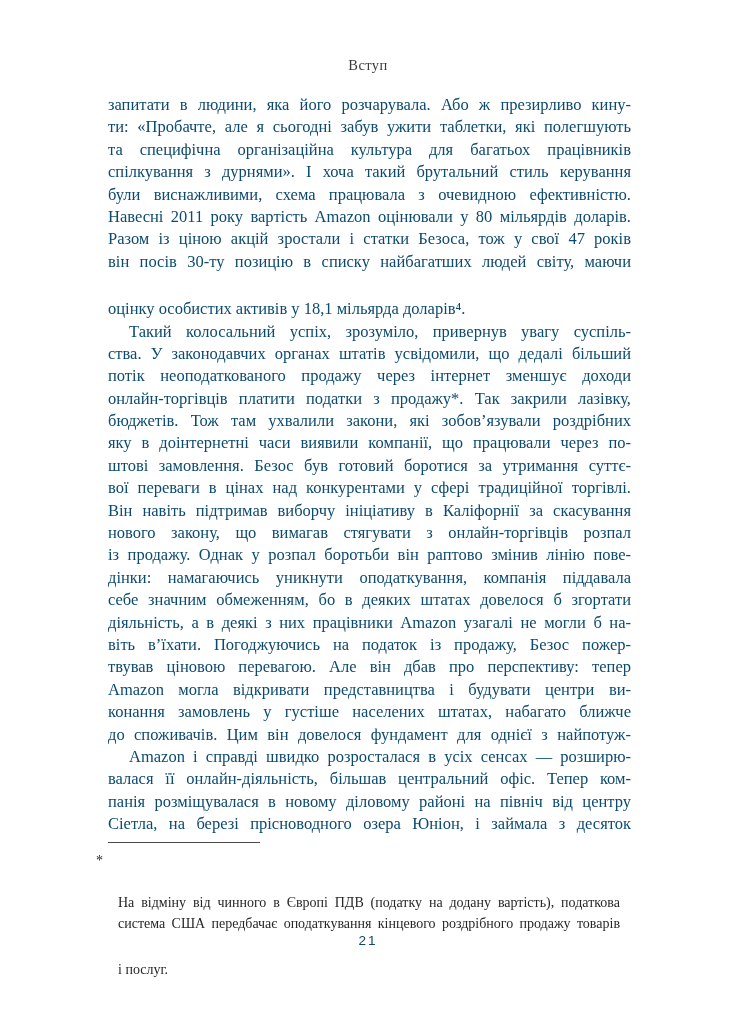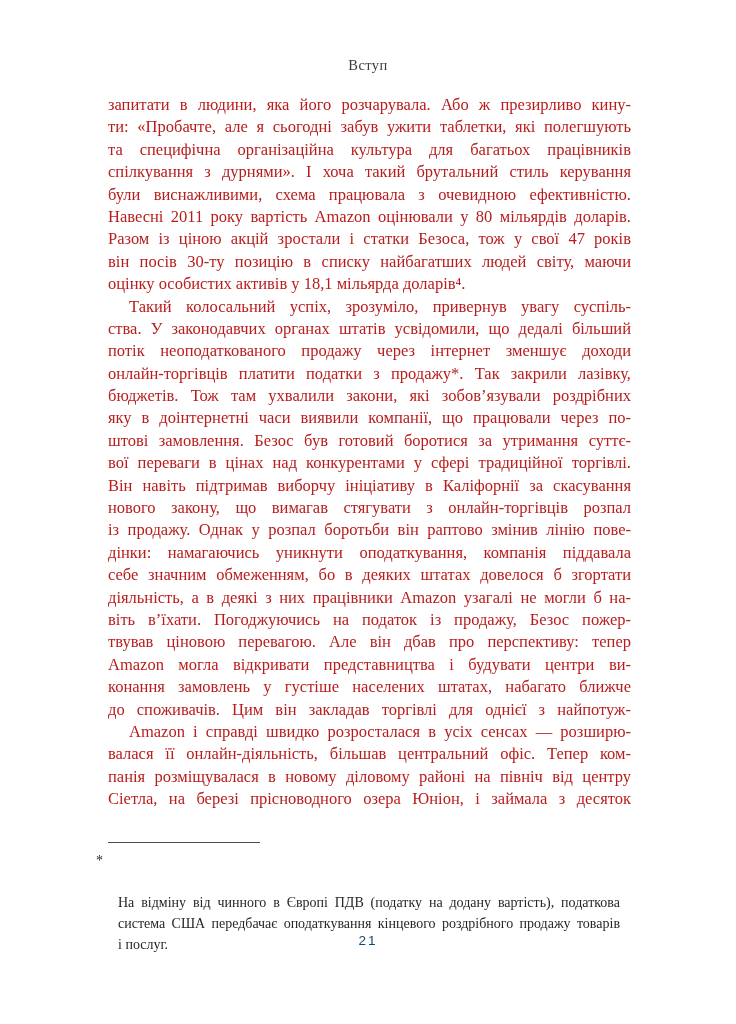--- a/index.html
+++ b/index.html
@@ -26,31 +26,32 @@
     font-size: 14.5px;
     color: #3c3c3c;
     letter-spacing: 0.4px;
   }
   .text-block {
     position: absolute;
     left: 108px; top: 94px;
     width: 523px;
     font-size: 16.5px;
     line-height: 22.4px;
-    color: #b91c1c;
+    color: #0c4a6e;
   }
   .tl {
     height: 22.4px;
     overflow: hidden;
     text-align: justify;
     text-align-last: justify;
   }
   .tl.natural {
     text-align: right;
     text-align-last: left;
+    margin-top: 25px;
   }
   .tl.indent { padding-left: 21px; }
   .footnote {
     position: absolute;
     left: 0; top: 0;
     width: 736px;
   }
   .fn-rule {
     position: absolute;
     left: 108px; top: 842px;
@@ -111,21 +112,21 @@
       <div class="tl">Він навіть підтримав виборчу ініціативу в Каліфорнії за скасування</div>
       <div class="tl">нового закону, що вимагав стягувати з онлайн-торгівців розпал</div>
       <div class="tl">із продажу. Однак у розпал боротьби він раптово змінив лінію пове-</div>
       <div class="tl">дінки: намагаючись уникнути оподаткування, компанія піддавала</div>
       <div class="tl">себе значним обмеженням, бо в деяких штатах довелося б згортати</div>
       <div class="tl">діяльність, а в деякі з них працівники Amazon узагалі не могли б на-</div>
       <div class="tl">віть в’їхати. Погоджуючись на податок із продажу, Безос пожер-</div>
       <div class="tl">твував ціновою перевагою. Але він дбав про перспективу: тепер</div>
       <div class="tl">Amazon могла відкривати представництва і будувати центри ви-</div>
       <div class="tl">конання замовлень у густіше населених штатах, набагато ближче</div>
-      <div class="tl">до споживачів. Цим він закладав торгівлі для однієї з найпотуж-</div>
+      <div class="tl">до споживачів. Цим він довелося фундамент для однієї з найпотуж-</div>
       <div class="tl indent">Amazon і справді швидко розросталася в усіх сенсах — розширю-</div>
       <div class="tl">валася її онлайн-діяльність, більшав центральний офіс. Тепер ком-</div>
       <div class="tl">панія розміщувалася в новому діловому районі на північ від центру</div>
       <div class="tl">Сіетла, на березі прісноводного озера Юніон, і займала з десяток</div>
     </div>
 
   <div class="footnote">
     <div class="fn-rule"></div>
     <span class="fn-marker">*</span>
     <div class="fn-lines">

